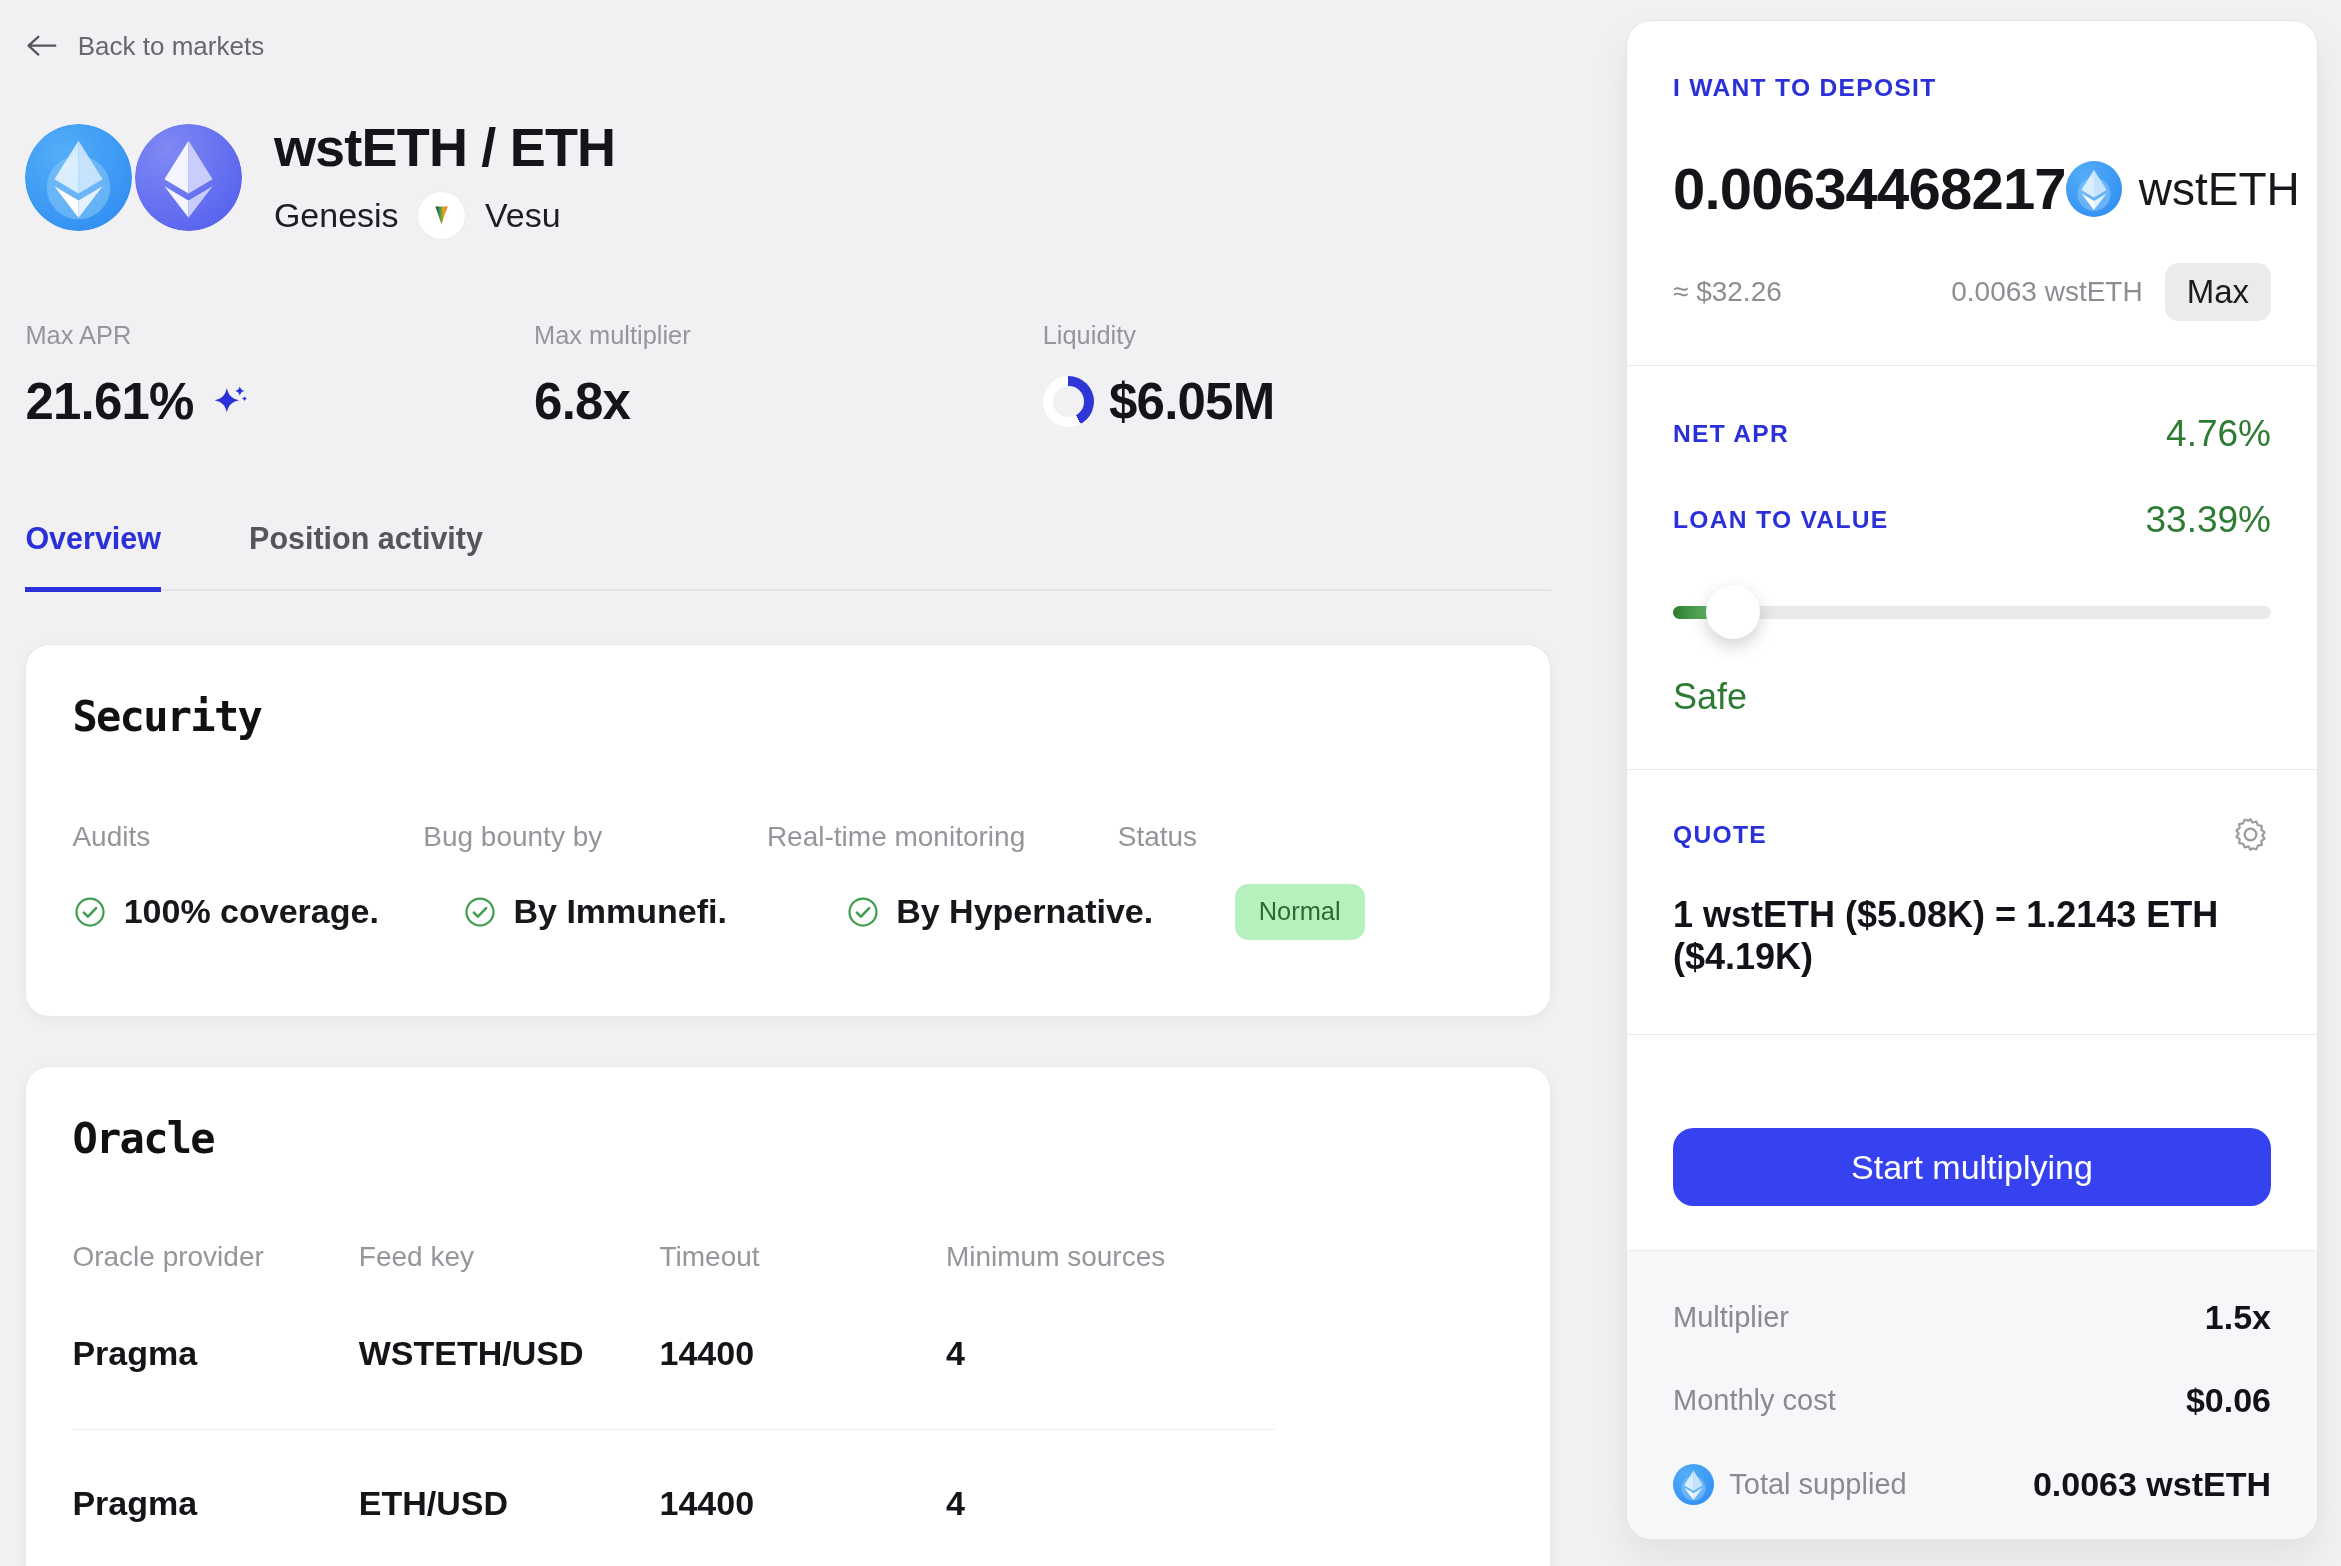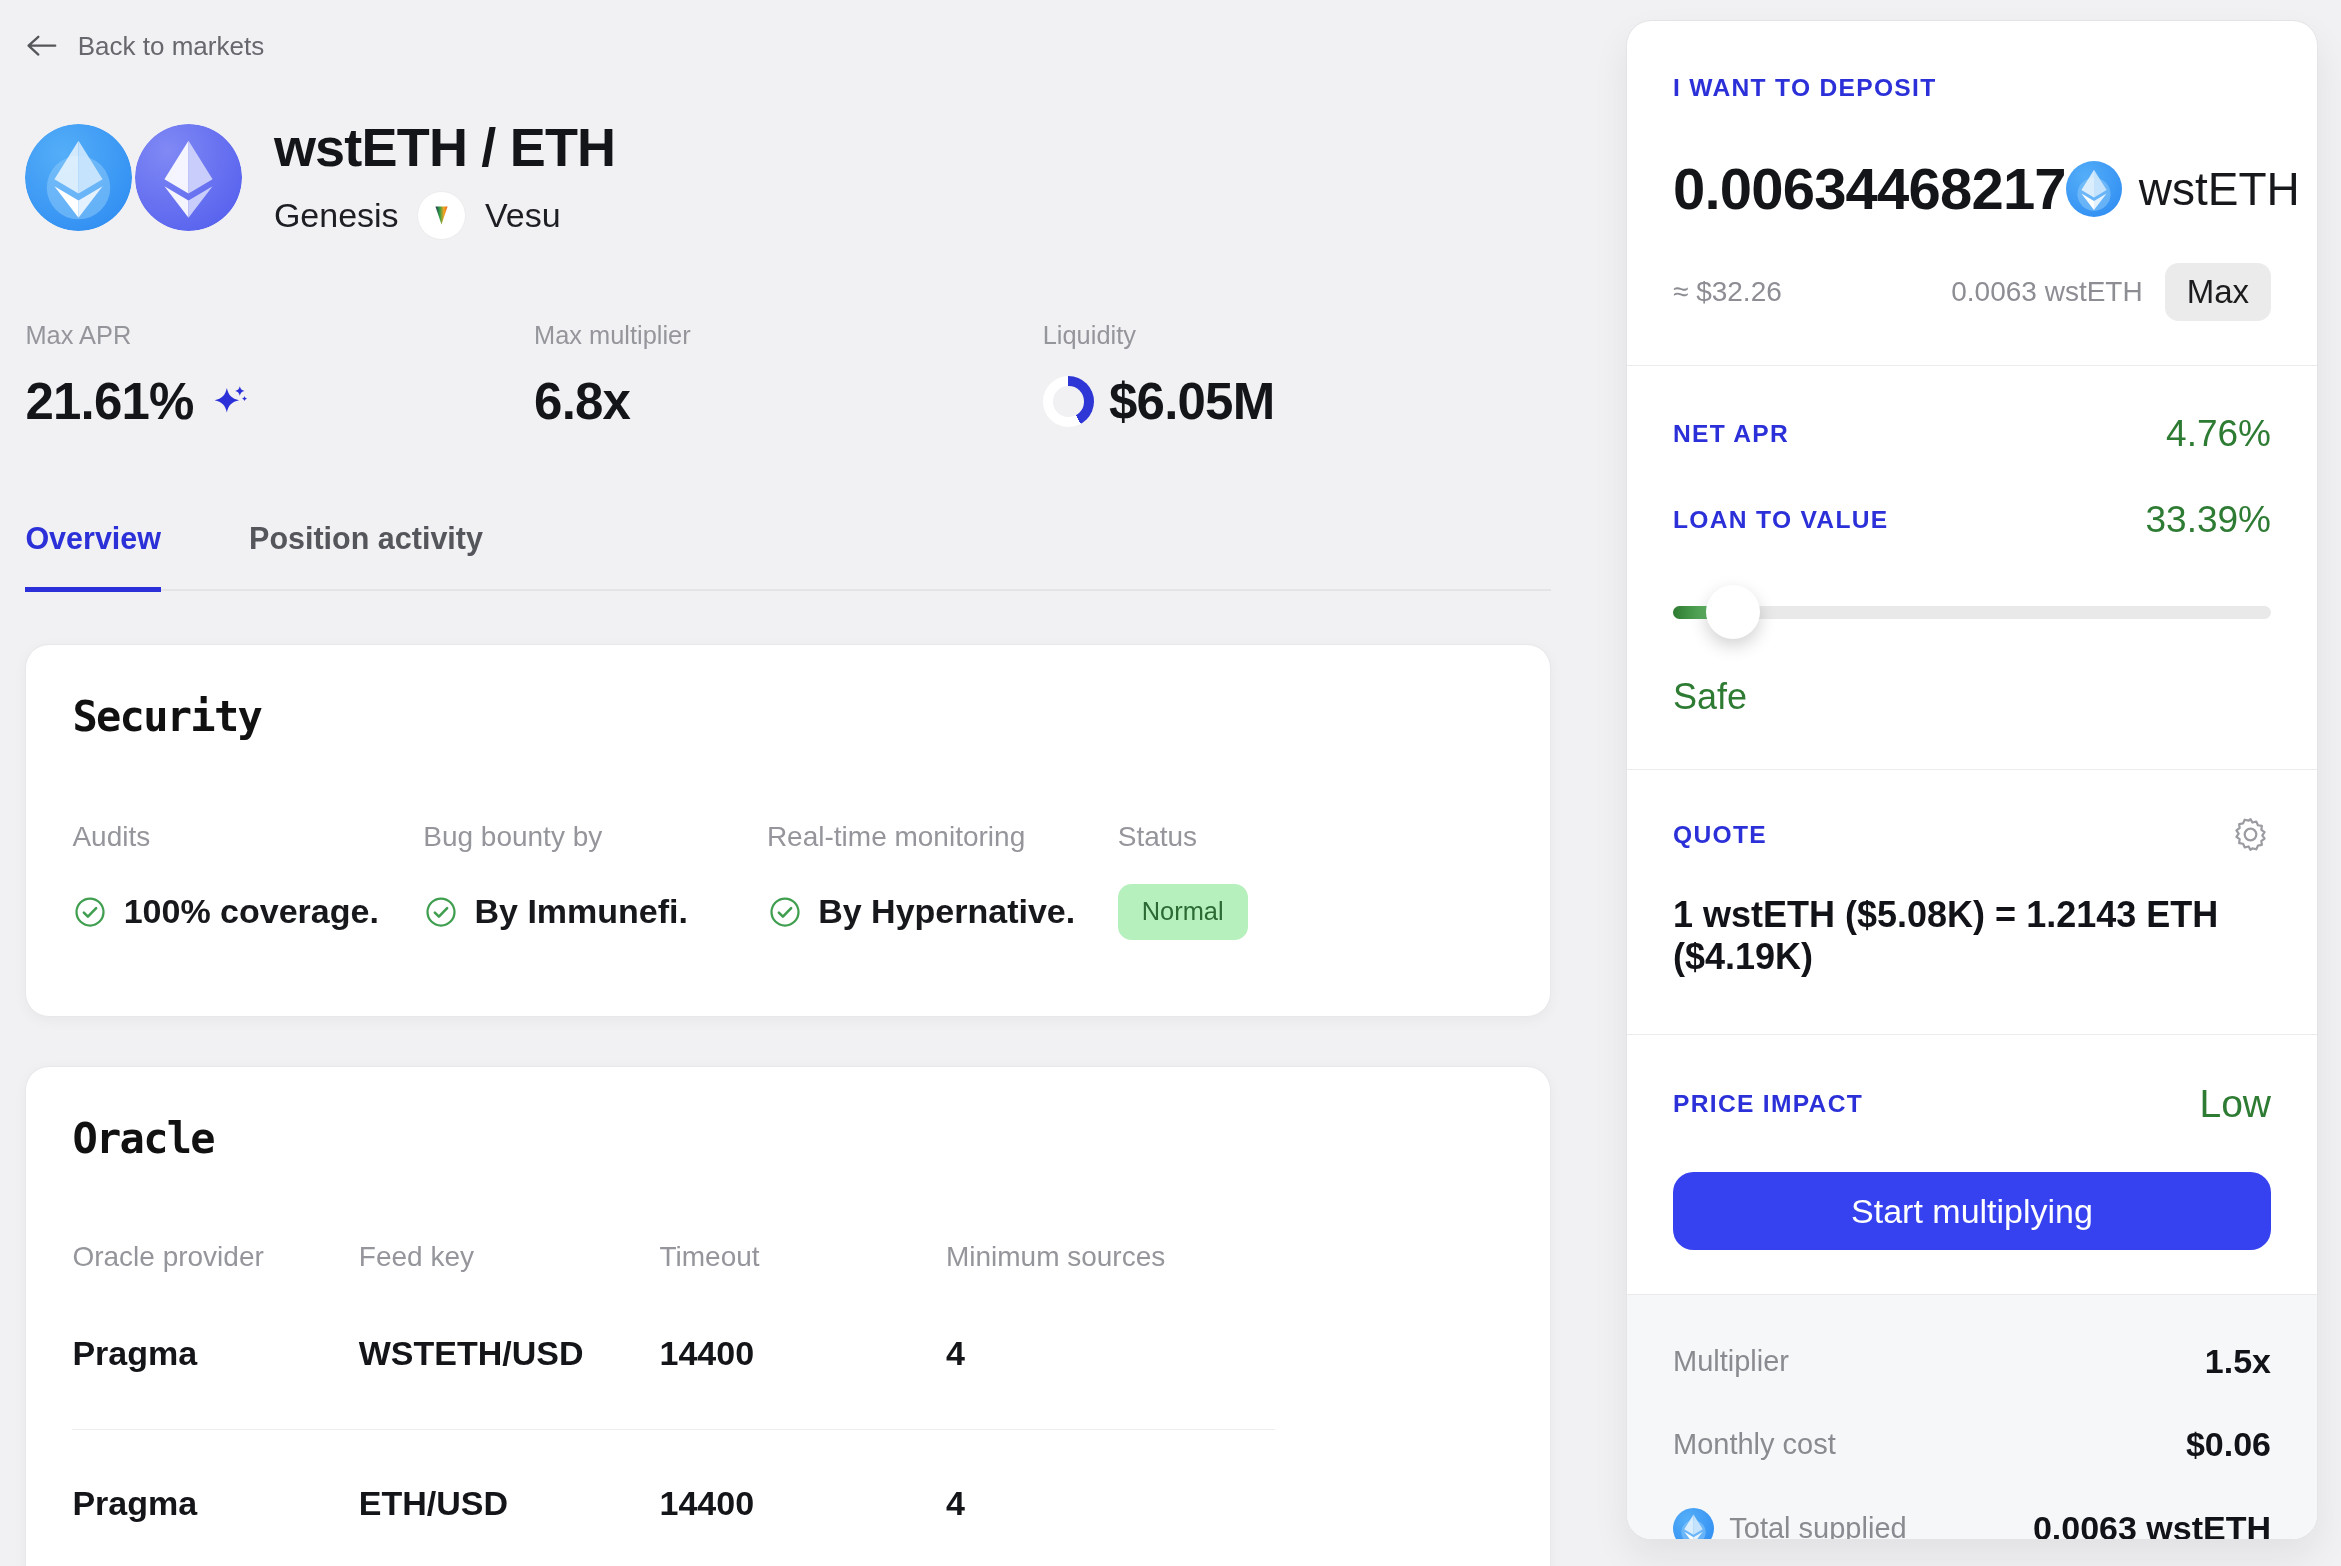--- a/index.html
+++ b/index.html
@@ -43,21 +43,21 @@
   .donut-hole{position:absolute;inset:10.2px;border-radius:50%;background:var(--page-bg);}
   .tabs{margin-top:90px;display:flex;gap:88px;border-bottom:2.5px solid #e4e4e6;}
   .tab{font-size:30.5px;padding-bottom:30.5px;cursor:pointer;}
   .tab.active{color:var(--accent);font-weight:700;border-bottom:5.1px solid var(--accent);margin-bottom:-2.5px;}
   .tab.inactive{color:#55565b;font-weight:600;}
   .card{background:#fff;border:1.7px solid var(--card-border);border-radius:24px;box-shadow:0 3.4px 13.6px rgba(30,30,40,.04);}
   .sec-card{margin-top:53px;padding:47px 46px 76px;}
   .card-heading{font-family:"DejaVu Sans Mono","Liberation Mono",monospace;font-size:42px;font-weight:700;letter-spacing:-1.7px;color:#111;}
   .sec-grid{display:grid;grid-template-columns:24.5% 24% 24.5% 27%;}
   .sec-labels{margin-top:80px;}
-  .sec-values{margin-top:30.5px;}
+  .sec-values{margin-top:30.5px;gap:39px;}
   .col-label{font-size:28px;color:var(--gray-label);}
   .sec-value{display:flex;align-items:center;gap:15.3px;font-size:34px;font-weight:600;color:#17181c;}
   .status-badge{display:inline-block;background:#b6f0bd;color:#2c6a33;font-size:25.4px;border-radius:13.6px;padding:13.6px 24px;font-weight:500;}
   .oracle-card{margin-top:49px;padding:47px 46px 81px;}
   .oracle-grid{display:grid;grid-template-columns:20% 21% 20% 39%;}
   .oracle-labels{margin-top:78px;}
   .oracle-values{margin-top:61px;font-size:34px;font-weight:600;}
   .oracle-divider{margin-top:56px;width:84%;border-top:1.7px solid #ededef;}
   .oracle-values.second{margin-top:54px;}
   
@@ -310,24 +310,20 @@
         <path d="M12 3l1.1 2 2.3-.55.95 2.15 2.3.4-.3 2.3 1.9 1.35-1.35 1.9 1.35 1.9-1.9 1.35.3 2.3-2.3.4-.95 2.15-2.3-.55L12 21l-1.1-2-2.3.55-.95-2.15-2.3-.4.3-2.3-1.9-1.35 1.35-1.9-1.35-1.9 1.9-1.35-.3-2.3 2.3-.4.95-2.15 2.3.55z" fill="none" stroke="#9b9ca1" stroke-width="1.3" stroke-linejoin="round"></path>
         <circle cx="12" cy="12" r="3.4" fill="none" stroke="#9b9ca1" stroke-width="1.3"></circle>
       </svg>
     </div>
     <div class="quote-text">1 wstETH ($5.08K) = 1.2143 ETH ($4.19K)</div>
   </div>
 
   <div class="h-divider"></div>
 
   <div class="sec-impact">
-    <div class="kv-row">
-      <span class="panel-label">PRICE IMPACT</span>
-      <span class="green-val" style="font-size:39px">Low</span>
-    </div>
     <button class="cta-button">Start multiplying</button>
   </div>
 
   <div class="sec-stats">
     <div class="detail-row">
       <span class="detail-label">Multiplier</span>
       <span class="detail-value">1.5x</span>
     </div>
     <div class="detail-row">
       <span class="detail-label">Monthly cost</span>

